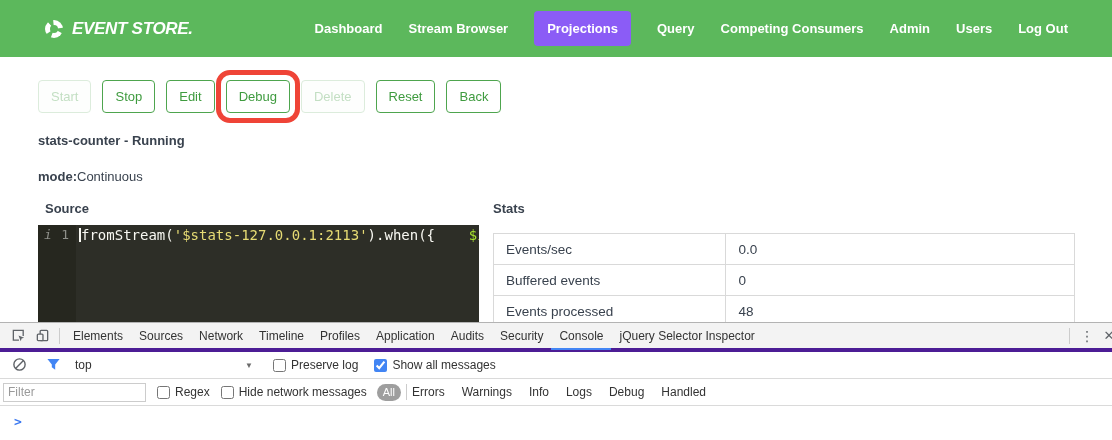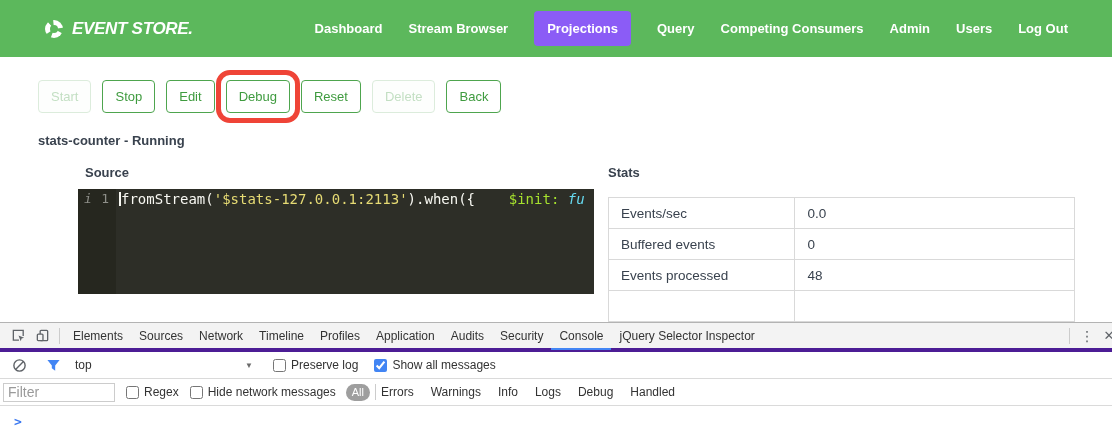--- a/index.html
+++ b/index.html
@@ -23,21 +23,21 @@
   .btn { background: #fff; border: 1px solid #4ea54e; color: #3f9b3f; font-size: 13px; padding: 8px 12px;
          border-radius: 4px; font-family: inherit; cursor: pointer; }
   .btn.disabled { border-color: #dcecdc; color: #c3dfc3; background: #fdfefd; }
   .btn.debug-highlight { outline: 5px solid #ef4437; outline-offset: 5px; }
 
   .status-line { margin-top: 19px; font-size: 13px; font-weight: bold; color: #39424e; }
   .mode-line { margin-top: 21px; font-size: 13px; color: #39424e; }
   .mode-label { font-weight: bold; }
 
   .columns { display: flex; gap: 14px; margin-top: 17px; }
-  .col-source { width: 516px; margin-left: 40px; }
+  .col-source { width: 441px; }
   .col-stats { flex: 1; }
   .section-heading { font-size: 13px; font-weight: bold; color: #39424e; }
   .col-source .section-heading { margin-left: 7px; }
 
   
   .editor { margin-top: 9px; height: 105px; background: #2d2e27; display: flex;
             font-family: "DejaVu Sans Mono", monospace; font-size: 14px; overflow: hidden; }
   .gutter { width: 38px; background: #26271f; color: #8f908a; padding: 2px 7px 0 6px;
             display: flex; justify-content: space-between; align-items: flex-start; height: 100%; }
   .gutter-icon { font-style: italic; font-size: 13px; }
@@ -61,29 +61,29 @@
   .dt-icon { display: inline-flex; align-items: center; justify-content: center; width: 24px; height: 24px;
              color: #5f6368; cursor: pointer; }
   .dt-icon svg { width: 15px; height: 15px; }
   .dt-sep { width: 1px; height: 16px; background: #ccc; margin: 0 5px; }
   .dt-tab { padding: 0 8px; height: 29px; display: flex; align-items: center; cursor: pointer; white-space: nowrap; }
   .dt-tab.active { box-shadow: inset 0 -2px 0 #4285f4; }
   .dt-right { margin-left: auto; display: flex; align-items: center; }
   .kebab { font-size: 14px; letter-spacing: 0; }
   .dt-close { font-size: 13px; margin-right: -7px; width: 20px; }
 
-  .dt-toolbar { height: 27px; border-bottom: 1px solid #dadada; display: flex; align-items: center; padding-left: 7px; }
+  .dt-toolbar { height: 27px; border-bottom: 1px solid #dadada; display: flex; padding-left: 7px; }
   .funnel { margin-left: 10px; }
   .dt-context { width: 178px; display: flex; justify-content: space-between; align-items: center; margin-left: 10px; cursor: pointer; }
   .dd-arrow { font-size: 8px; color: #6b6b6b; }
   .chk-group { display: flex; align-items: center; margin-left: 20px; cursor: pointer; }
   .chk-group input { width: 13px; height: 13px; margin-right: 5px; accent-color: #4285f4; }
 
   .dt-filterbar { height: 27px; border-bottom: 1px solid #dadada; display: flex; align-items: center; padding-left: 3px; }
-  .filter-input { width: 112px; height: 19px; border: 1px solid #ccc; font-size: 14px; padding: 0 4px;
+  .filter-input { width: 143px; height: 19px; border: 1px solid #ccc; font-size: 12px; padding: 0 4px;
                   color: #0f766e; font-family: inherit; }
   .filter-input::placeholder { color: #9a9a9a; }
   .dt-filterbar .chk-group { margin-left: 11px; }
   .all-badge { background: #9e9e9e; color: #fff; border-radius: 10px; padding: 2px 6px 3px; font-size: 11px;
                margin-left: 10px; cursor: pointer; }
   .levels { display: flex; gap: 17px; }
   .level { cursor: pointer; }
 
   .dt-console { padding: 8px 0 0 14px; }
   .prompt { color: #3b78f0; font-weight: bold; font-family: "DejaVu Sans Mono", monospace; font-size: 13px; }
@@ -108,28 +108,31 @@
   </div>
 </div>
 
 <div class="main">
   <div class="title-row">
     <div class="actions">
       <button class="btn disabled">Start</button>
       <button class="btn">Stop</button>
       <button class="btn">Edit</button>
       <button class="btn debug-highlight">Debug</button>
+      <button class="btn disabled">Delete</button>
       <button class="btn">Reset</button>
-      <button class="btn disabled">Delete</button>
       <button class="btn">Back</button>
     </div>
   </div>
 
   <div class="status-line">stats-counter - Running</div>
 
+  <div class="mode-line">
+    <span class="mode-label">mode:</span><span>Continuous</span>
+  </div>
 
   <div class="columns">
 
     <div class="col-source">
       <div class="section-heading">Source</div>
       <div class="editor">
         <div class="gutter">
           <span class="gutter-icon">i</span>
           <span class="gutter-num">1</span>
         </div>

